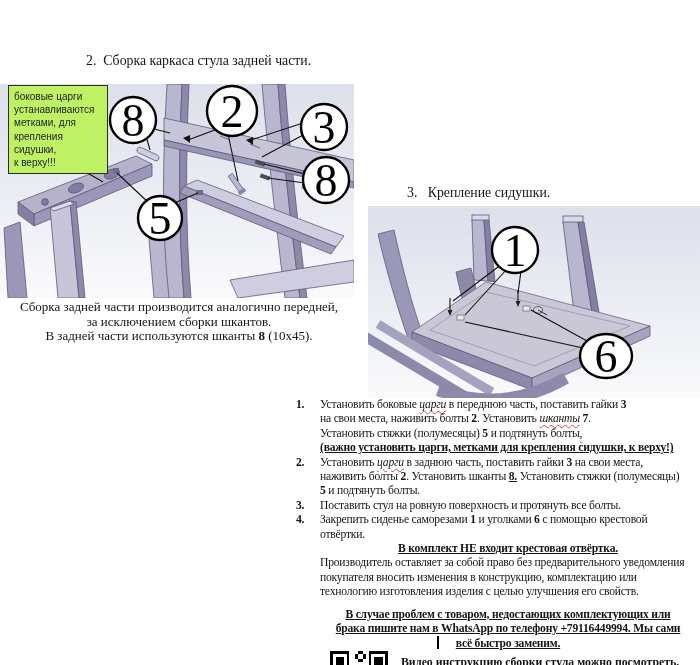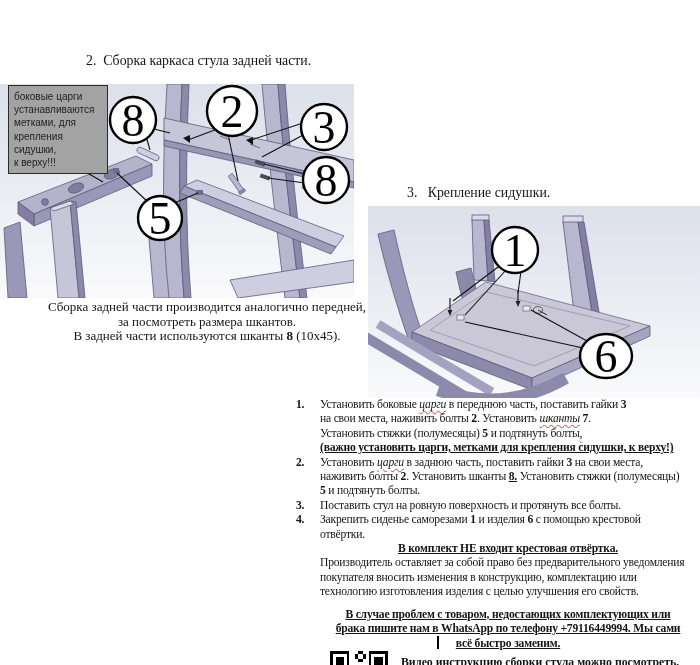--- a/index.html
+++ b/index.html
@@ -3,25 +3,25 @@
 <meta charset="utf-8">
 <style>
   html,body{margin:0;padding:0;background:#fff;}
   .page{position:relative;width:700px;height:665px;background:#ffffff;overflow:hidden;
         font-family:"Liberation Serif","DejaVu Serif",serif;color:#141414;margin-top:48px;}
   .t2{position:absolute;left:86px;top:5px;font-size:13.8px;white-space:pre;}
   .t3{position:absolute;left:407px;top:137px;font-size:13.8px;white-space:pre;}
   .d1{position:absolute;left:0;top:36px;width:354px;height:214px;}
   .d2{position:absolute;left:368px;top:158px;width:332px;height:192px;}
   .d1 svg,.d2 svg{position:absolute;left:0;top:0;}
-  .note{position:absolute;left:8px;top:1px;width:88px;border:1.5px solid #2b2b2b;background:#a3a3a3;
+  .note{position:absolute;left:8px;top:1px;width:88px;border:1.5px solid #2b2b2b;background:#bef264;
         padding:4px 5px;font-family:"Liberation Sans","DejaVu Sans",sans-serif;
         font-size:10px;line-height:13.2px;z-index:2;color:#222;}
   .cap1{position:absolute;left:0;top:252px;width:358px;text-align:center;
-        font-size:13px;line-height:14.6px;padding-left:28px;}
+        font-size:13px;line-height:14.6px;}
   .steps{position:absolute;left:294px;top:350px;width:402px;font-size:11.6px;
          line-height:14.4px;letter-spacing:-0.2px;}
   .item{position:relative;}
   .item .num{position:absolute;left:2px;top:0;font-weight:bold;}
   .item .body{margin-left:26px;}
   .kit{margin-left:26px;font-weight:bold;text-decoration:underline;text-align:center;}
   .plain{margin-left:26px;}
   .wa{margin-left:26px;margin-top:8px;font-weight:bold;text-decoration:underline;text-align:center;}
   span.b{font-weight:bold;}
   span.u{text-decoration:underline;}
@@ -143,21 +143,21 @@
         <text class="cnum" x="326" y="112" text-anchor="middle">8</text>
       </g>
       <g>
         <circle class="co" cx="160" cy="134" r="22"></circle>
         <text class="cnum" x="160" y="150" text-anchor="middle">5</text>
       </g>
     </svg>
     <div class="note"><span>боковые царги</span><br><span>устанавливаются</span><br><span>метками, для</span><br><span>крепления сидушки,</span><br><span>к верху!!!</span></div>
   </div>
 
-  <div class="cap1"><span>Сборка задней части производится аналогично передней,</span><br><span>за посмотреть размера шкантов.</span><br><span>В задней части используются шканты </span><span class="b">8</span><span> (10x45).</span></div>
+  <div class="cap1"><span>Сборка задней части производится аналогично передней,</span><br><span>за исключением сборки шкантов.</span><br><span>В задней части используются шканты </span><span class="b">8</span><span> (10x45).</span></div>
 
   <div class="t3">3.   Крепление сидушки.</div>
 
   <div class="d2">
     <svg width="332" height="192" viewBox="0 0 332 192">
       <defs>
         <linearGradient id="g2" x1="0" y1="0" x2="0" y2="1">
           <stop offset="0" stop-color="#dce0ea"></stop>
             <stop offset="0.55" stop-color="#eceef4"></stop>
             <stop offset="1" stop-color="#fafafc"></stop>
@@ -225,21 +225,21 @@
     <div class="item">
       <span class="num">2.</span>
       <div class="body"><span>Установить </span><span class="sq">царги</span><span> в заднюю часть, поставить гайки </span><span class="b">3</span><span> на свои места,</span><br><span>наживить болты </span><span class="b">2</span><span>. Установить шканты </span><span class="b u">8.</span><span> Установить стяжки (полумесяцы)</span><br><span class="b">5</span><span> и подтянуть болты.</span></div>
     </div>
     <div class="item">
       <span class="num">3.</span>
       <div class="body"><span>Поставить стул на ровную поверхность и протянуть все болты.</span></div>
     </div>
     <div class="item">
       <span class="num">4.</span>
-      <div class="body"><span> Закрепить сиденье саморезами </span><span class="b">1</span><span> и изделия </span><span class="b">6</span><span> с помощью крестовой</span><br><span>отвёртки.</span></div>
+      <div class="body"><span> Закрепить сиденье саморезами </span><span class="b">1</span><span> и уголками </span><span class="b">6</span><span> с помощью крестовой</span><br><span>отвёртки.</span></div>
     </div>
     <div class="kit"><span>В комплект НЕ входит крестовая отвёртка.</span></div>
     <div class="plain"><span>Производитель оставляет за собой право без предварительного уведомления</span><br><span>покупателя вносить изменения в конструкцию, комплектацию или</span><br><span>технологию изготовления изделия с целью улучшения его свойств.</span></div>
     <div class="wa"><span>В случае проблем с товаром, недостающих комплектующих или</span><br><span>брака пишите нам в WhatsApp по телефону +79116449994. Мы сами</span><br><span>всё быстро заменим.</span></div>
   </div>
 
   <div class="caret"></div>
 
   <svg class="qr" viewBox="0 0 21 21" shape-rendering="crispEdges">
     <rect x="0" y="0" width="21" height="21" fill="#fff"></rect>

